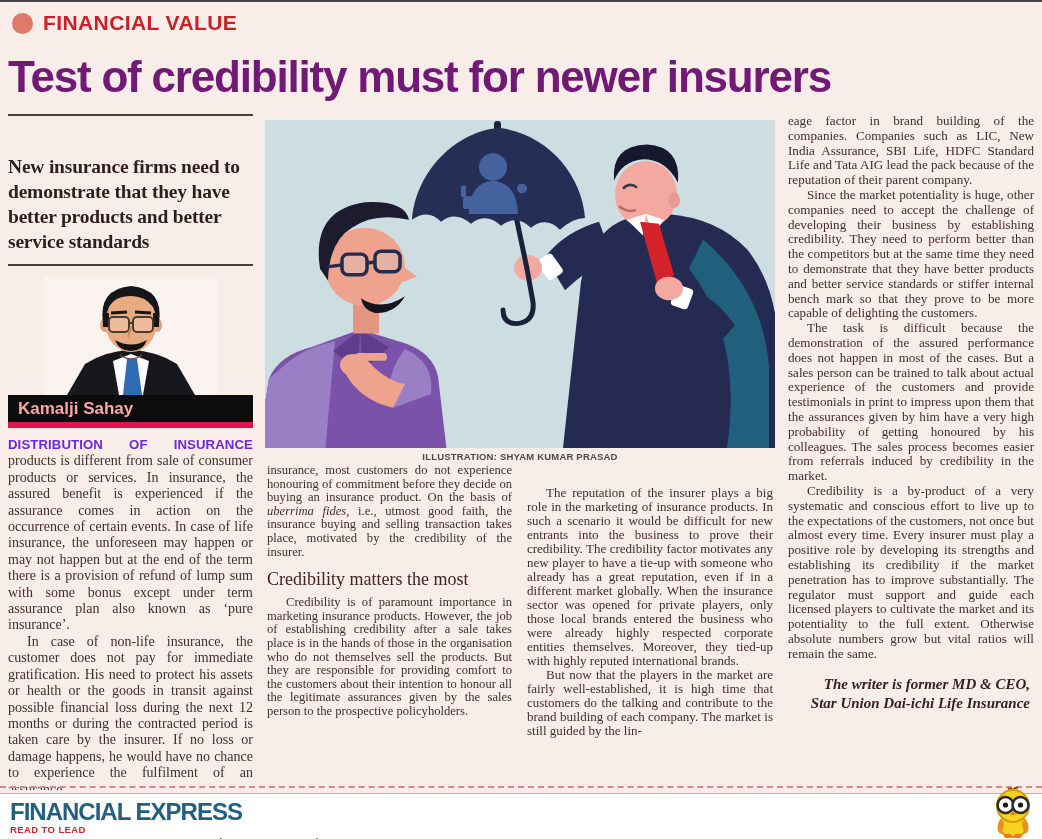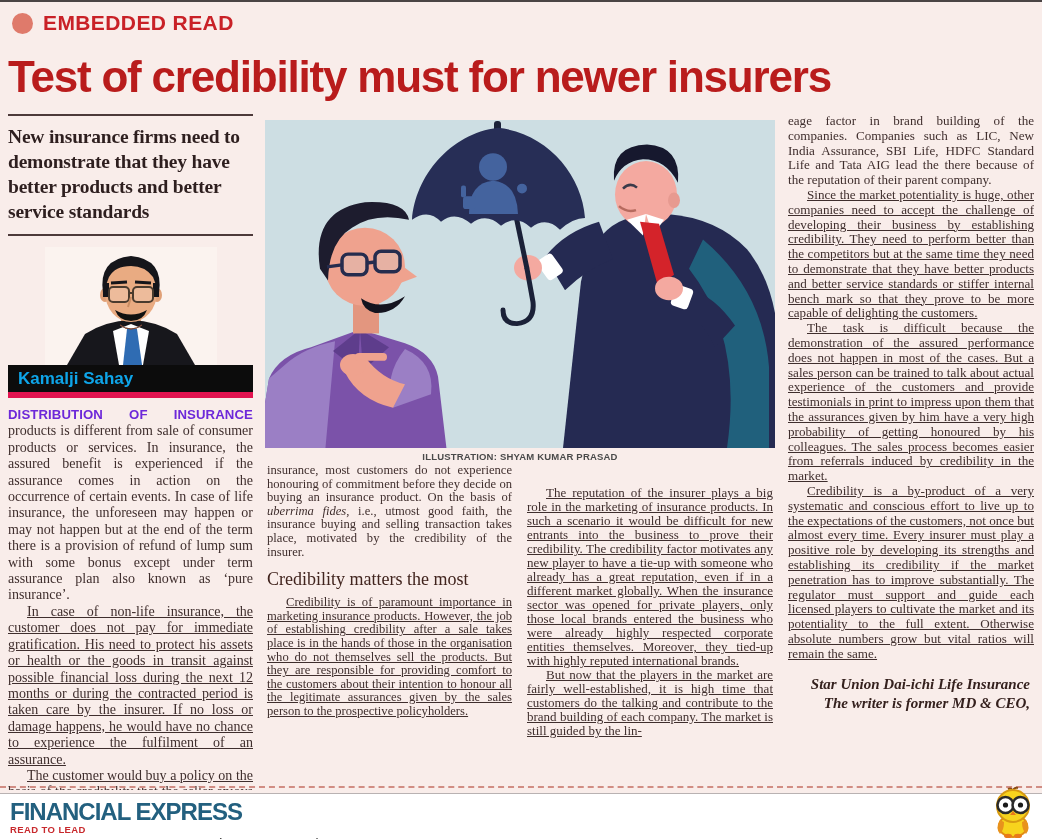--- a/index.html
+++ b/index.html
@@ -6,39 +6,39 @@
   #page{position:relative;width:1042px;height:839px;background:#f9edea;overflow:hidden;
         font-family:"Liberation Serif",serif;border-top:2px solid #4a4444;box-sizing:border-box;}
 
   
   .kicker{position:absolute;left:12px;top:9px;display:flex;align-items:center;gap:10px;}
   .kicker-dot{width:21px;height:21px;border-radius:50%;background:#df7a6b;}
   .kicker-label{font:700 21px "Liberation Sans",sans-serif;color:#c92127;letter-spacing:.4px;}
 
   
   .headline{position:absolute;left:8px;top:44px;width:1028px;
-            font:700 44px/1.05 "Liberation Sans",sans-serif;color:#b91c1c;letter-spacing:-1.2px;margin-top:8px;}
+            font:700 44px/1.05 "Liberation Sans",sans-serif;color:#701a75;letter-spacing:-1.2px;margin-top:8px;}
 
   
   .col{position:absolute;overflow:hidden;}
   .col1{left:8px;top:112px;width:245px;height:676px;}
   .col2{left:267px;top:462px;width:245px;height:322px;}
   .col3{left:527px;top:484px;width:246px;height:322px;}
   .col4{left:788px;top:112px;width:246px;height:676px;}
 
   .rule{border-top:2px solid #4d3a3a;}
-  .standfirst{font:700 19.5px/25px "Liberation Serif",serif;color:#2e1f1f;padding:8px 0 10px;letter-spacing:-.2px;}
+  .standfirst{font:700 19.5px/25px "Liberation Serif",serif;color:#2e1f1f;padding:8px 0 10px;letter-spacing:-.2px;margin-top:30px;}
 
   .photo-wrap{width:172px;margin:11px auto 0;}
   .photo{display:block;width:172px;height:118px;background:#fbf3ef;}
-  .name-bar{height:27px;background:#0c0c0c;color:#0ea5e9;font:700 17px/27px "Liberation Sans",sans-serif;padding-left:10px;}
+  .name-bar{height:27px;background:#0c0c0c;color:#fca5a5;font:700 17px/27px "Liberation Sans",sans-serif;padding-left:10px;}
   .pink-bar{height:6px;background:#e31350;}
 
   p{margin:0;text-align:justify;color:#3f2e2d;}
-  p.ind{text-indent:19px;text-decoration:underline;}
+  p.ind{text-indent:19px;}
   .body1{margin-top:9px;}
   .body1 p{font-size:14px;line-height:16.4px;}
   .col2 p{font-size:12.6px;line-height:13.6px;}
   .col3 p{font-size:13px;line-height:14px;}
   .col4 p{font-size:13.1px;line-height:14.8px;}
   .lead-in{font:700 13.2px "Liberation Sans",sans-serif;color:#6d28d9;letter-spacing:.1px;}
   .subhead2{font:400 18px "Liberation Serif",serif;color:#41241e;margin:10px 0 6px;}
   .byline{margin-top:14px;text-align:right;font:italic 700 15px/19px "Liberation Serif",serif;color:#35211e;padding-right:4px;}
 
   
@@ -57,21 +57,21 @@
   .meta{position:absolute;left:198px;top:3px;font:15px/19.5px "Liberation Mono",monospace;color:#4c4c4c;white-space:pre;}
   .owl{position:absolute;right:6px;bottom:1px;}
 </style>
 </head>
 <body>
 
 <div id="page">
 
   <div class="kicker">
     <span class="kicker-dot"></span>
-    <span class="kicker-label">EMBEDDED READ</span>
+    <span class="kicker-label">FINANCIAL VALUE</span>
   </div>
 
   <h1 class="headline">Test of credibility must for newer insurers</h1>
 
   <div class="col col1">
     <div class="rule"></div>
     <div class="standfirst">New insurance firms need to demonstrate that they have better products and better service standards</div>
     <div class="rule"></div>
 
     <div class="photo-wrap">
@@ -174,27 +174,27 @@
     <div class="subhead2">Credibility matters the most</div>
     <p class="ind">Credibility is of paramount importance in marketing insurance products. However, the job of establishing credibility after a sale takes place is in the hands of those in the organisation who do not themselves sell the products. But they are responsible for providing comfort to the customers about their intention to honour all the legitimate assurances given by the sales person to the prospective policyholders.</p>
   </div>
 
   <div class="col col3">
     <p class="ind">The reputation of the insurer plays a big role in the marketing of insurance products. In such a scenario it would be difficult for new entrants into the business to prove their credibility. The credibility factor motivates any new player to have a tie-up with someone who already has a great reputation, even if in a different market globally. When the insurance sector was opened for private players, only those local brands entered the business who were already highly respected corporate entities themselves. Moreover, they tied-up with highly reputed international brands.</p>
     <p class="ind">But now that the players in the market are fairly well-established, it is high time that customers do the talking and contribute to the brand building of each company. The market is still guided by the lin-</p>
   </div>
 
   <div class="col col4">
-    <p>eage factor in brand building of the companies. Companies such as LIC, New India Assurance, SBI Life, HDFC Standard Life and Tata AIG lead the there because of the reputation of their parent company.</p>
+    <p>eage factor in brand building of the companies. Companies such as LIC, New India Assurance, SBI Life, HDFC Standard Life and Tata AIG lead the pack because of the reputation of their parent company.</p>
     <p class="ind">Since the market potentiality is huge, other companies need to accept the challenge of developing their business by establishing credibility. They need to perform better than the competitors but at the same time they need to demonstrate that they have better products and better service standards or stiffer internal bench mark so that they prove to be more capable of delighting the customers.</p>
     <p class="ind">The task is difficult because the demonstration of the assured performance does not happen in most of the cases. But a sales person can be trained to talk about actual experience of the customers and provide testimonials in print to impress upon them that the assurances given by him have a very high probability of getting honoured by his colleagues. The sales process becomes easier from referrals induced by credibility in the market.</p>
     <p class="ind">Credibility is a by-product of a very systematic and conscious effort to live up to the expectations of the customers, not once but almost every time. Every insurer must play a positive role by developing its strengths and establishing its credibility if the market penetration has to improve substantially. The regulator must support and guide each licensed players to cultivate the market and its potentiality to the full extent. Otherwise absolute numbers grow but vital ratios will remain the same.</p>
     <div class="byline">
+      <div>The writer is former MD &amp; CEO,</div>
       <div>Star Union Dai-ichi Life Insurance</div>
-      <div>The writer is former MD &amp; CEO,</div>
     </div>
   </div>
 
   <div class="divider"></div>
 
   <div class="footer">
     <div class="brand-block">
       <div class="brand">FINANCIAL EXPRESS</div>
       <div class="tagline">READ TO LEAD</div>
     </div>

